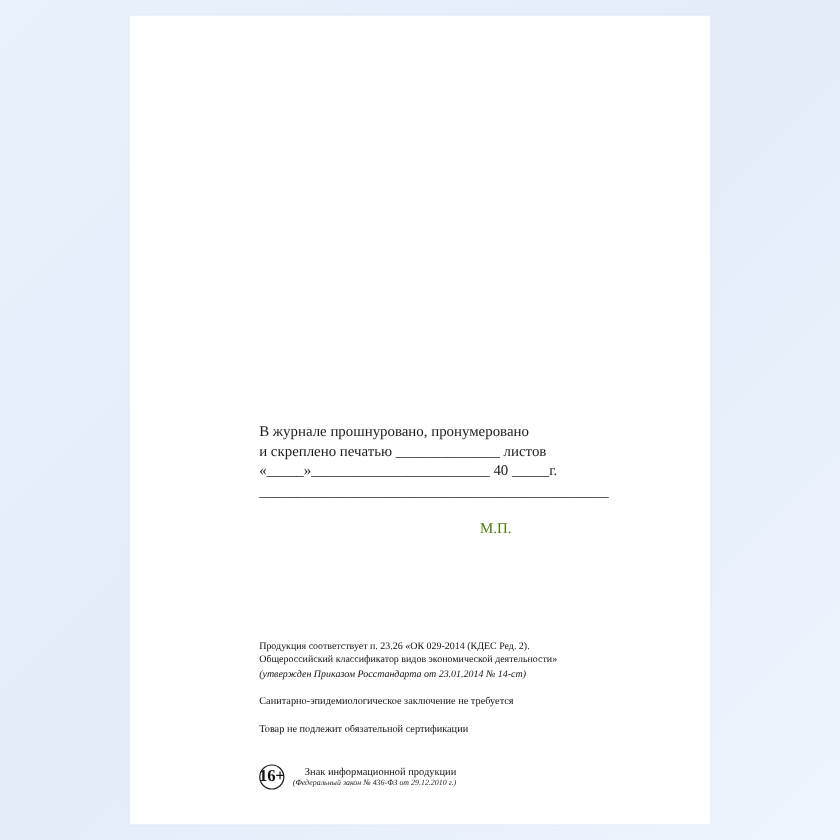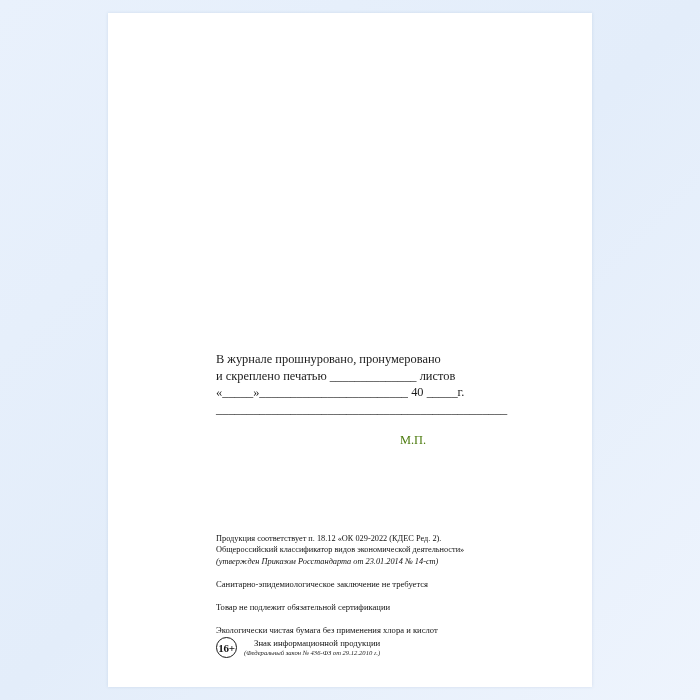--- a/index.html
+++ b/index.html
@@ -79,21 +79,21 @@
     left: 108px;
     top: 624px;
     display: flex;
     align-items: center;
   }
   .agebadge {
     width: 19px;
     height: 19px;
     border: 1.1px solid #1a1a1a;
     border-radius: 50%;
-    font-size: 11px;
+    font-size: 14px;
     font-weight: bold;
     display: flex;
     align-items: center;
     justify-content: center;
     font-family: "Liberation Serif", serif;
     color: #111;
     letter-spacing: -0.2px;
   }
   .agetexts {
     margin-left: 7px;
@@ -123,29 +123,28 @@
     <div class="mid-block">
       <div class="ln">В журнале прошнуровано, пронумеровано</div>
       <div class="ln">и скреплено печатью ______________ листов</div>
       <div class="ln">«_____»________________________ 40 _____г.</div>
       <div class="ln">_______________________________________________</div>
     </div>
 
     <div class="mp">М.П.</div>
 
     <div class="legal">
-      <div class="small">Продукция соответствует п. 18.12 «ОК 029-2022 (КДЕС Ред. 2).</div>
+      <div class="small">Продукция соответствует п. 23.26 «ОК 029-2014 (КДЕС Ред. 2).</div>
       <div class="small">Общероссийский классификатор видов экономической деятельности»</div>
       <div class="small ital">(утвержден Приказом Росстандарта от 23.01.2014 № 14-ст)</div>
       <div class="gap"></div>
       <div class="para">Санитарно-эпидемиологическое заключение не требуется</div>
       <div class="gap"></div>
       <div class="para">Товар не подлежит обязательной сертификации</div>
       <div class="gap"></div>
-      <div class="para">Экологически чистая бумага без применения хлора и кислот</div>
     </div>
 
     <div class="agerow">
       <div class="agebadge">16+</div>
       <div class="agetexts">
         <div class="t1">Знак информационной продукции</div>
         <div class="t2">(Федеральный закон № 436-ФЗ от 29.12.2010 г.)</div>
       </div>
     </div>
 

